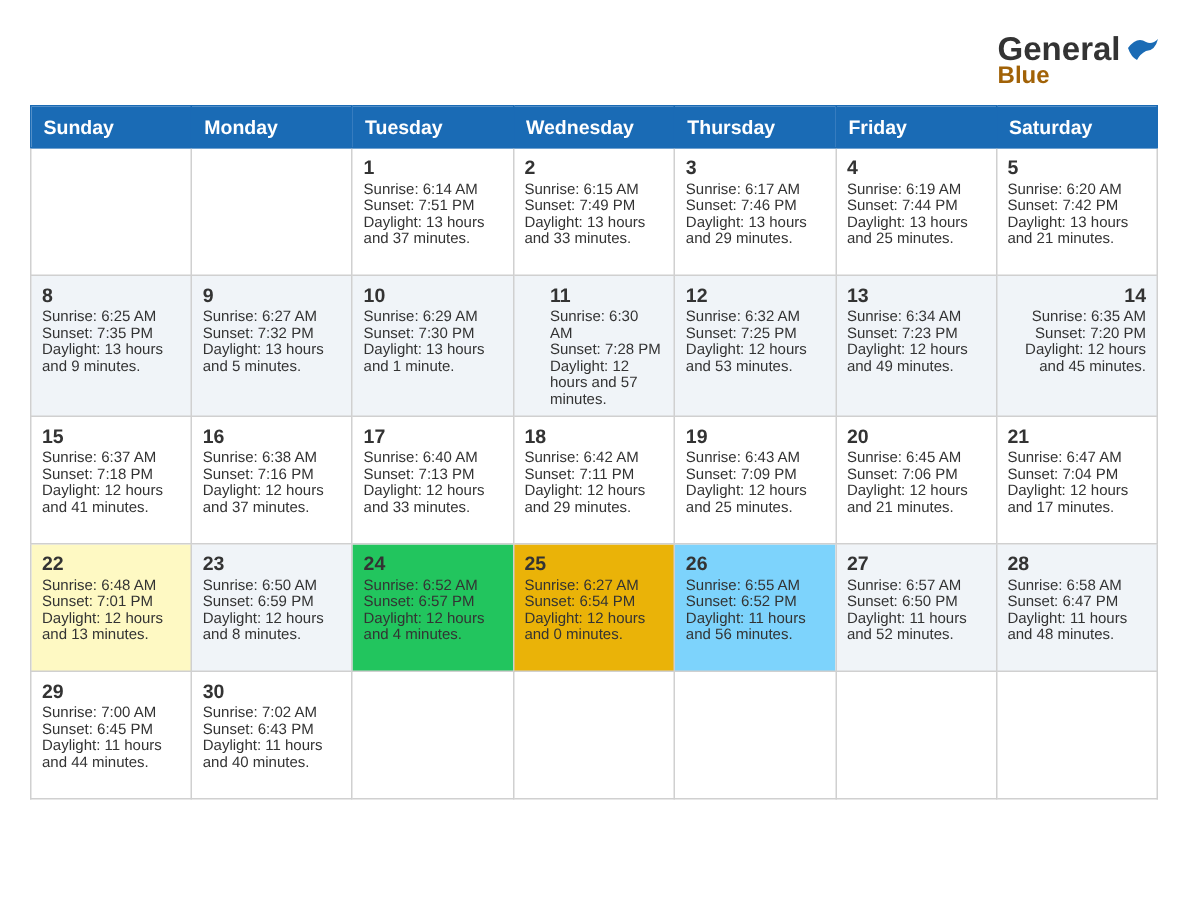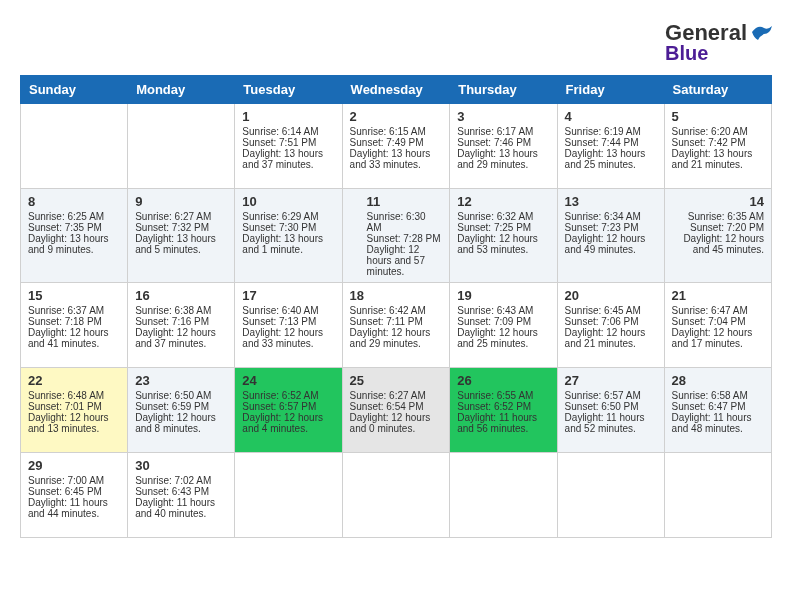--- a/index.html
+++ b/index.html
@@ -81,21 +81,21 @@
 <body>
 
 <div class="header">
   <div class="logo">
     <div class="logo-row">
       <span style="font-size:22px;font-weight:bold;color:#333;">General</span>
       <svg width="22" height="18" viewBox="0 0 22 18" style="margin-left:3px;margin-top:-4px;">
         <path d="M2,10 Q8,2 14,6 Q18,8 22,4 Q20,12 14,12 Q10,14 8,18 Q4,16 2,10Z" fill="#1a6bb5"></path>
       </svg>
     </div>
-    <span style="font-size:20px;font-weight:bold;color:#4c1d95;margin-top:-4px;">Blue</span>
+    <span style="font-size:16px;font-weight:bold;color:#a16207;margin-top:-4px;">Blue</span>
   </div>
   <div class="title-block">
     <div class="month-title"></div>
     <div class="location"></div>
   </div>
 </div>
 
 <table class="calendar">
   <thead>
     <tr>
@@ -133,22 +133,22 @@
         <td><span class="day-num">17</span><span>Sunrise: 6:40 AM</span><br><span>Sunset: 7:13 PM</span><br><span>Daylight: 12 hours and 33 minutes.</span></td>
         <td><span class="day-num">18</span><span>Sunrise: 6:42 AM</span><br><span>Sunset: 7:11 PM</span><br><span>Daylight: 12 hours and 29 minutes.</span></td>
         <td><span class="day-num">19</span><span>Sunrise: 6:43 AM</span><br><span>Sunset: 7:09 PM</span><br><span>Daylight: 12 hours and 25 minutes.</span></td>
         <td><span class="day-num">20</span><span>Sunrise: 6:45 AM</span><br><span>Sunset: 7:06 PM</span><br><span>Daylight: 12 hours and 21 minutes.</span></td>
         <td><span class="day-num">21</span><span>Sunrise: 6:47 AM</span><br><span>Sunset: 7:04 PM</span><br><span>Daylight: 12 hours and 17 minutes.</span></td>
       </tr>
       <tr class="week-row">
         <td style="background: #fef9c3;"><span class="day-num">22</span><span>Sunrise: 6:48 AM</span><br><span>Sunset: 7:01 PM</span><br><span>Daylight: 12 hours and 13 minutes.</span></td>
         <td style="background: rgb(240, 244, 248);"><span class="day-num">23</span><span>Sunrise: 6:50 AM</span><br><span>Sunset: 6:59 PM</span><br><span>Daylight: 12 hours and 8 minutes.</span></td>
         <td style="background: #22c55e;"><span class="day-num">24</span><span>Sunrise: 6:52 AM</span><br><span>Sunset: 6:57 PM</span><br><span>Daylight: 12 hours and 4 minutes.</span></td>
-        <td style="background: #e5e5e5;"><span class="day-num">25</span><span>Sunrise: 6:27 AM</span><br><span>Sunset: 6:54 PM</span><br><span>Daylight: 12 hours and 0 minutes.</span></td>
-        <td style="background: #22c55e; margin-left: 35px;"><span class="day-num">26</span><span>Sunrise: 6:55 AM</span><br><span>Sunset: 6:52 PM</span><br><span>Daylight: 11 hours and 56 minutes.</span></td>
+        <td style="background: #eab308;"><span class="day-num">25</span><span>Sunrise: 6:27 AM</span><br><span>Sunset: 6:54 PM</span><br><span>Daylight: 12 hours and 0 minutes.</span></td>
+        <td style="background: #7dd3fc; margin-left: 35px;"><span class="day-num">26</span><span>Sunrise: 6:55 AM</span><br><span>Sunset: 6:52 PM</span><br><span>Daylight: 11 hours and 56 minutes.</span></td>
         <td style="background: rgb(240, 244, 248);"><span class="day-num">27</span><span>Sunrise: 6:57 AM</span><br><span>Sunset: 6:50 PM</span><br><span>Daylight: 11 hours and 52 minutes.</span></td>
         <td style="background: rgb(240, 244, 248);"><span class="day-num">28</span><span>Sunrise: 6:58 AM</span><br><span>Sunset: 6:47 PM</span><br><span>Daylight: 11 hours and 48 minutes.</span></td>
       </tr>
       <tr class="week-row">
         <td><span class="day-num">29</span><span>Sunrise: 7:00 AM</span><br><span>Sunset: 6:45 PM</span><br><span>Daylight: 11 hours and 44 minutes.</span></td>
         <td><span class="day-num">30</span><span>Sunrise: 7:02 AM</span><br><span>Sunset: 6:43 PM</span><br><span>Daylight: 11 hours and 40 minutes.</span></td>
         <td class="empty"></td>
         <td class="empty"></td>
         <td class="empty"></td>
         <td class="empty"></td>

